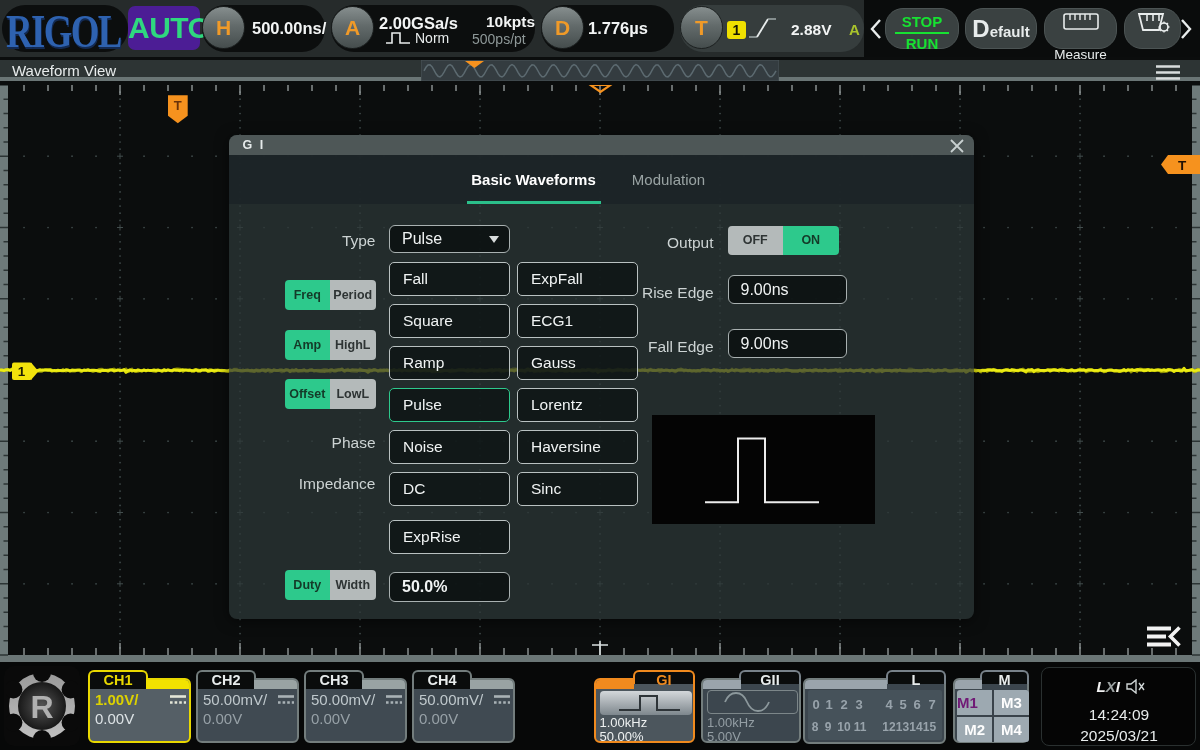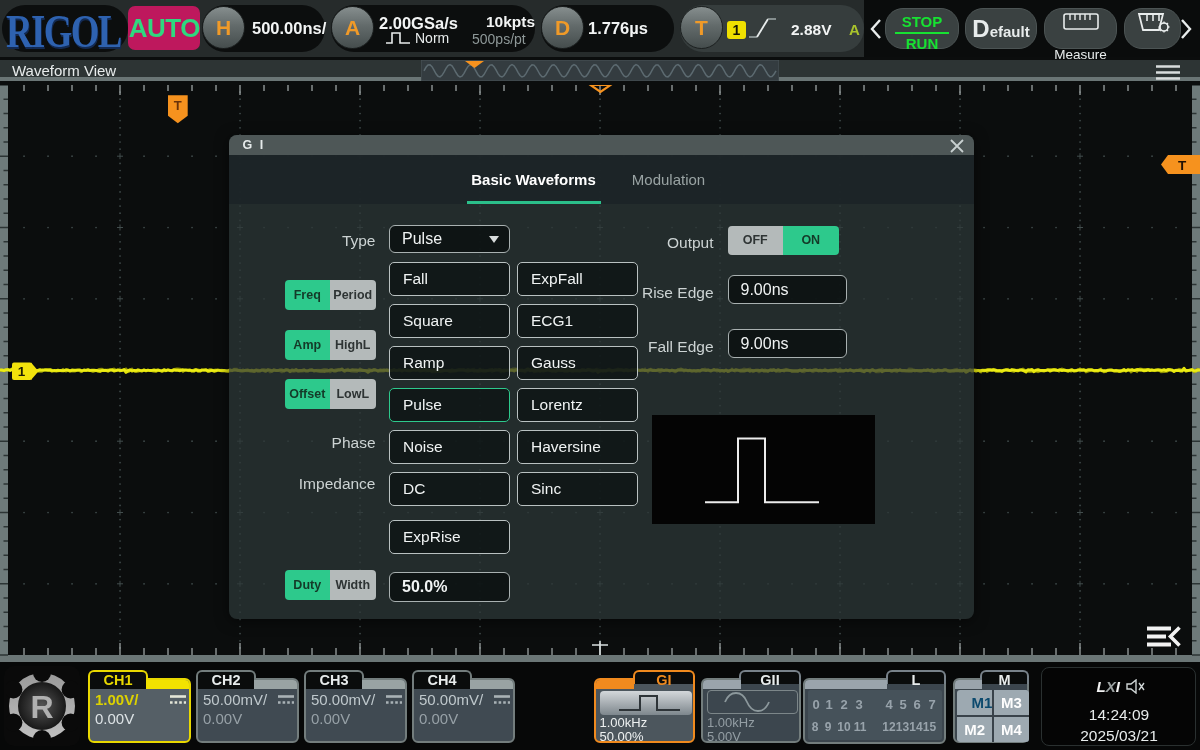--- a/index.html
+++ b/index.html
@@ -61,21 +61,21 @@
 </g>
 <g stroke="#f2f2f2" stroke-width="4" fill="none">
 <path d="M1147 628.5h24M1147 636.5h19M1147 644.5h24"></path>
 <path d="M1179.5 627.5l-9 9 9 9" stroke-width="3.6"></path>
 </g>
 </svg>
 
 <div id="topbar">
   <div class="pill" style="left:2px;width:126px"></div>
   <div class="abs" style="left:6px;top:5px;font-family:'Liberation Serif',serif;font-weight:bold;font-size:46px;color:#2e62b0;transform:scaleX(0.8);transform-origin:0 0;letter-spacing:-2px;text-shadow:1px 2px 0 #132a52">RIGOL</div>
-  <div class="abs" style="left:128px;top:6px;width:72px;height:44px;background:#be185d;border-radius:7px;text-align:right;line-height:44px;color:#2fd87f;font-size:26px;font-weight:bold;letter-spacing:-0.5px">AUTO</div>
+  <div class="abs" style="left:128px;top:6px;width:72px;height:44px;background:#4c1d95;border-radius:7px;text-align:right;line-height:44px;color:#2fd87f;font-size:30px;font-weight:bold;letter-spacing:-0.5px">AUTO</div>
 
   <div class="pill" style="left:202px;width:123px"></div>
   <div class="circ" style="left:202px">H</div>
   <div class="tbw" style="left:252px;top:19px">500.00ns/</div>
 
   <div class="pill" style="left:331px;width:204px"></div>
   <div class="circ" style="left:331px">A</div>
   <div class="tbw" style="left:379px;top:14px;font-size:16.5px">2.00GSa/s</div>
   <svg class="abs" style="left:385px;top:30px" width="27" height="15">
         <path d="M1 13h6v-10h8v10h10" fill="none" stroke="#e8ecec" stroke-width="1.6"></path>
@@ -322,21 +322,21 @@
     <span class="abs" style="left:75px;top:40px;width:18px;text-align:center;color:#98a3ab;font-weight:bold;font-size:12px">12</span>
     <span class="abs" style="left:88.5px;top:40px;width:18px;text-align:center;color:#98a3ab;font-weight:bold;font-size:12px">13</span>
     <span class="abs" style="left:102px;top:40px;width:18px;text-align:center;color:#98a3ab;font-weight:bold;font-size:12px">14</span>
     <span class="abs" style="left:115.5px;top:40px;width:18px;text-align:center;color:#98a3ab;font-weight:bold;font-size:12px">15</span>
   </div>
 
   <div class="chbox" style="left:953px;width:76px;height:65px;background:#3c464e">
     <div class="gtab" style="width:49px">M</div>
     <div class="gfill" style="width:27px"></div>
     <div class="abs" style="left:2px;top:10px;width:72px;height:52px;border-radius:3px;overflow:hidden;display:grid;grid-template-columns:1fr 1fr;grid-template-rows:1fr 1fr;gap:1.5px;background:#39424a">
-      <div style="background:#9da9b1;color:#0c4a6e;font-weight:bold;font-size:15px;text-align:right;line-height:25px">M1</div>
+      <div style="background:#9da9b1;color:#701a75;font-weight:bold;font-size:15px;text-align:left;line-height:25px">M1</div>
       <div style="background:#9da9b1;color:#fdfdfd;font-weight:bold;font-size:15px;text-align:center;line-height:25px">M3</div>
       <div style="background:#9da9b1;color:#fdfdfd;font-weight:bold;font-size:15px;text-align:center;line-height:25px">M2</div>
       <div style="background:#9da9b1;color:#fdfdfd;font-weight:bold;font-size:15px;text-align:center;line-height:25px">M4</div>
     </div>
   </div>
 
   <div class="abs" style="left:1040.5px;top:4.5px;width:155px;height:79px;background:#050505;border:1px solid #2a3030;border-radius:8px">
     <div class="abs" style="left:55px;top:10px;color:#f2f2f2;font-size:15px;font-weight:bold;font-style:italic">L<span style="color:#9aa0a0">X</span>I</div>
     <svg class="abs" style="left:84px;top:11px" width="20" height="15">
           <path d="M1 5h4l5-4v13l-5-4H1Z" fill="none" stroke="#cfd5d5" stroke-width="1.4"></path>

